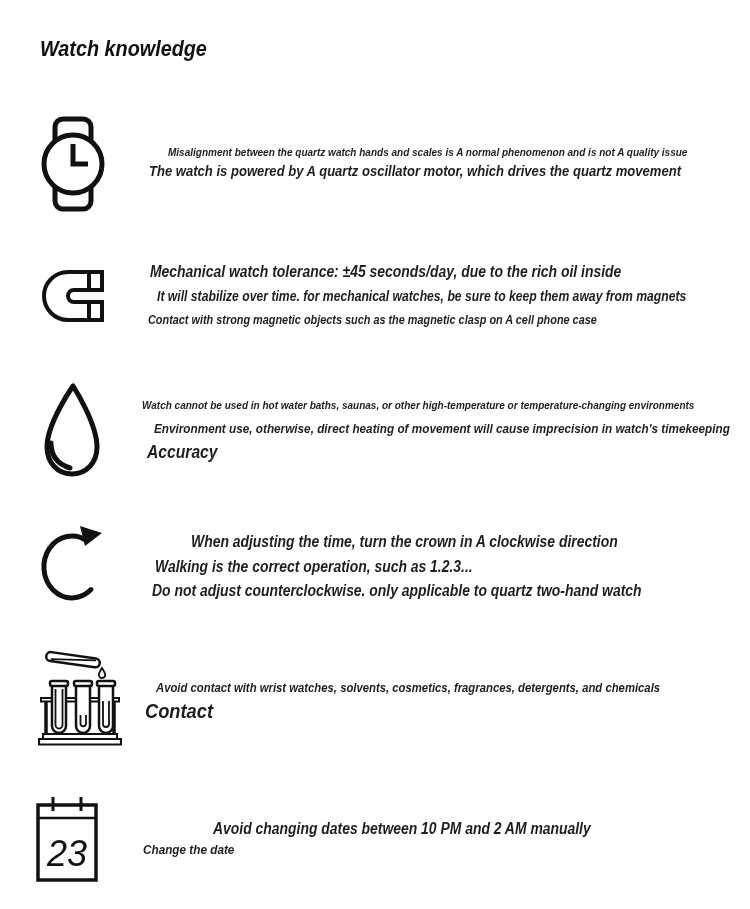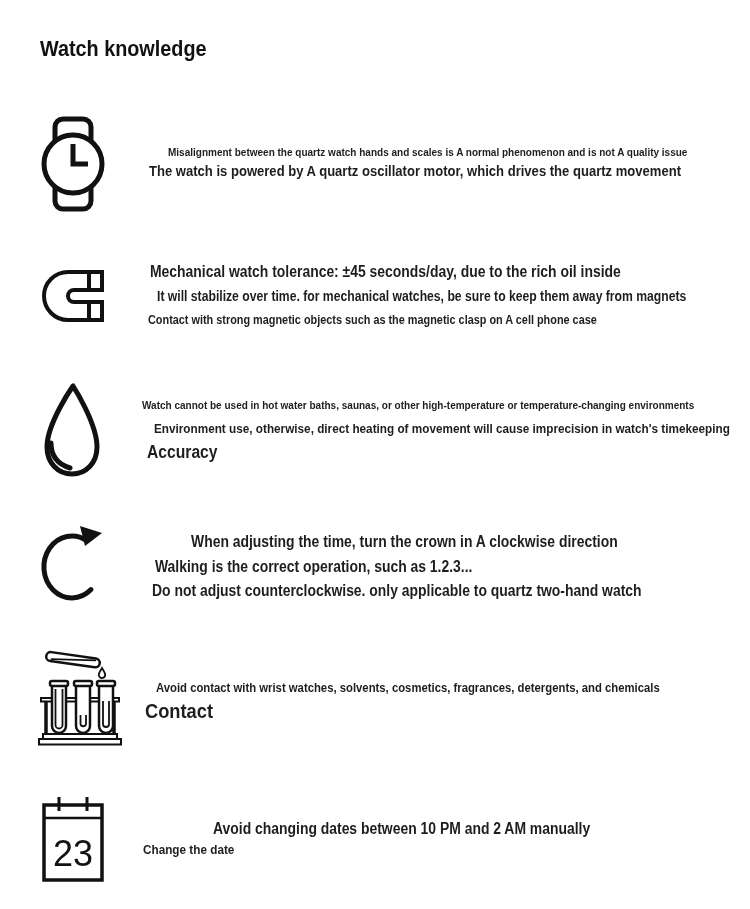--- a/index.html
+++ b/index.html
@@ -1,18 +1,18 @@
 <!DOCTYPE html>
 <html><head>
 <meta charset="utf-8">
 <style>
   html,body{margin:0;padding:0;background:#fff;}
   .page{
     position:relative;width:750px;height:909px;background:#ffffff;
-    font-family:"Liberation Sans",sans-serif;overflow:hidden;
+    font-family:"Liberation Sans",sans-serif;overflow:hidden;font-style:italic;
   }
   .title{
     position:absolute;left:40px;top:36px;margin:0;
     font-size:22px;font-weight:700;color:#111;
     transform:scaleX(0.9);transform-origin:0 0;white-space:nowrap;
   }
   .line{
     position:absolute;font-weight:700;color:#1e1e1e;white-space:nowrap;
     transform:scaleX(0.87);transform-origin:0 0;line-height:1.2;
   }
@@ -30,21 +30,21 @@
   .s5l1{left:156px;top:680px;font-size:13px;}
   .s5l2{left:145px;top:698px;font-size:21px;}
   .s6l1{left:213px;top:819px;font-size:16px;}
   .s6l2{left:143px;top:842px;font-size:13.5px;}
   .icon{position:absolute;}
   .i1{left:41px;top:116px;}
   .i2{left:42px;top:269px;}
   .i3{left:40px;top:381px;}
   .i4{left:40px;top:523px;}
   .i5{left:38px;top:646px;}
-  .i6{left:42px;top:796px;}
+  .i6{left:36px;top:796px;}
   .icon svg{display:block;}
   .cal-num{font-family:"Liberation Sans",sans-serif;font-weight:400;}
 </style>
 </head>
 <body>
 
 <div class="page">
 
   <h1 class="title">Watch knowledge</h1>
 

